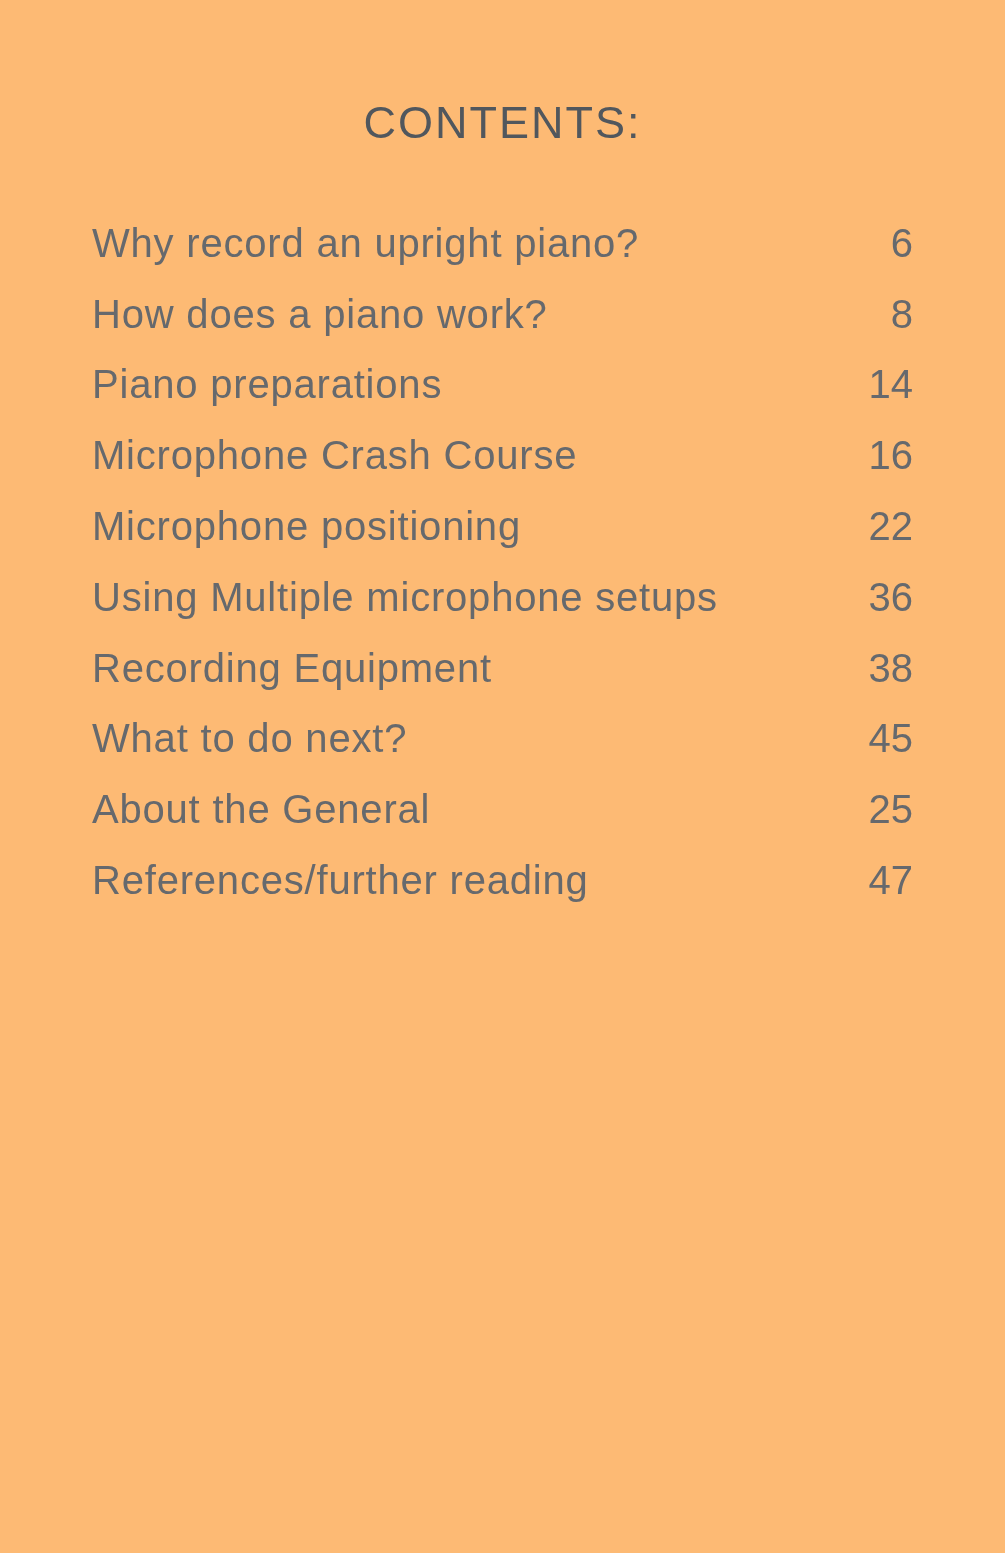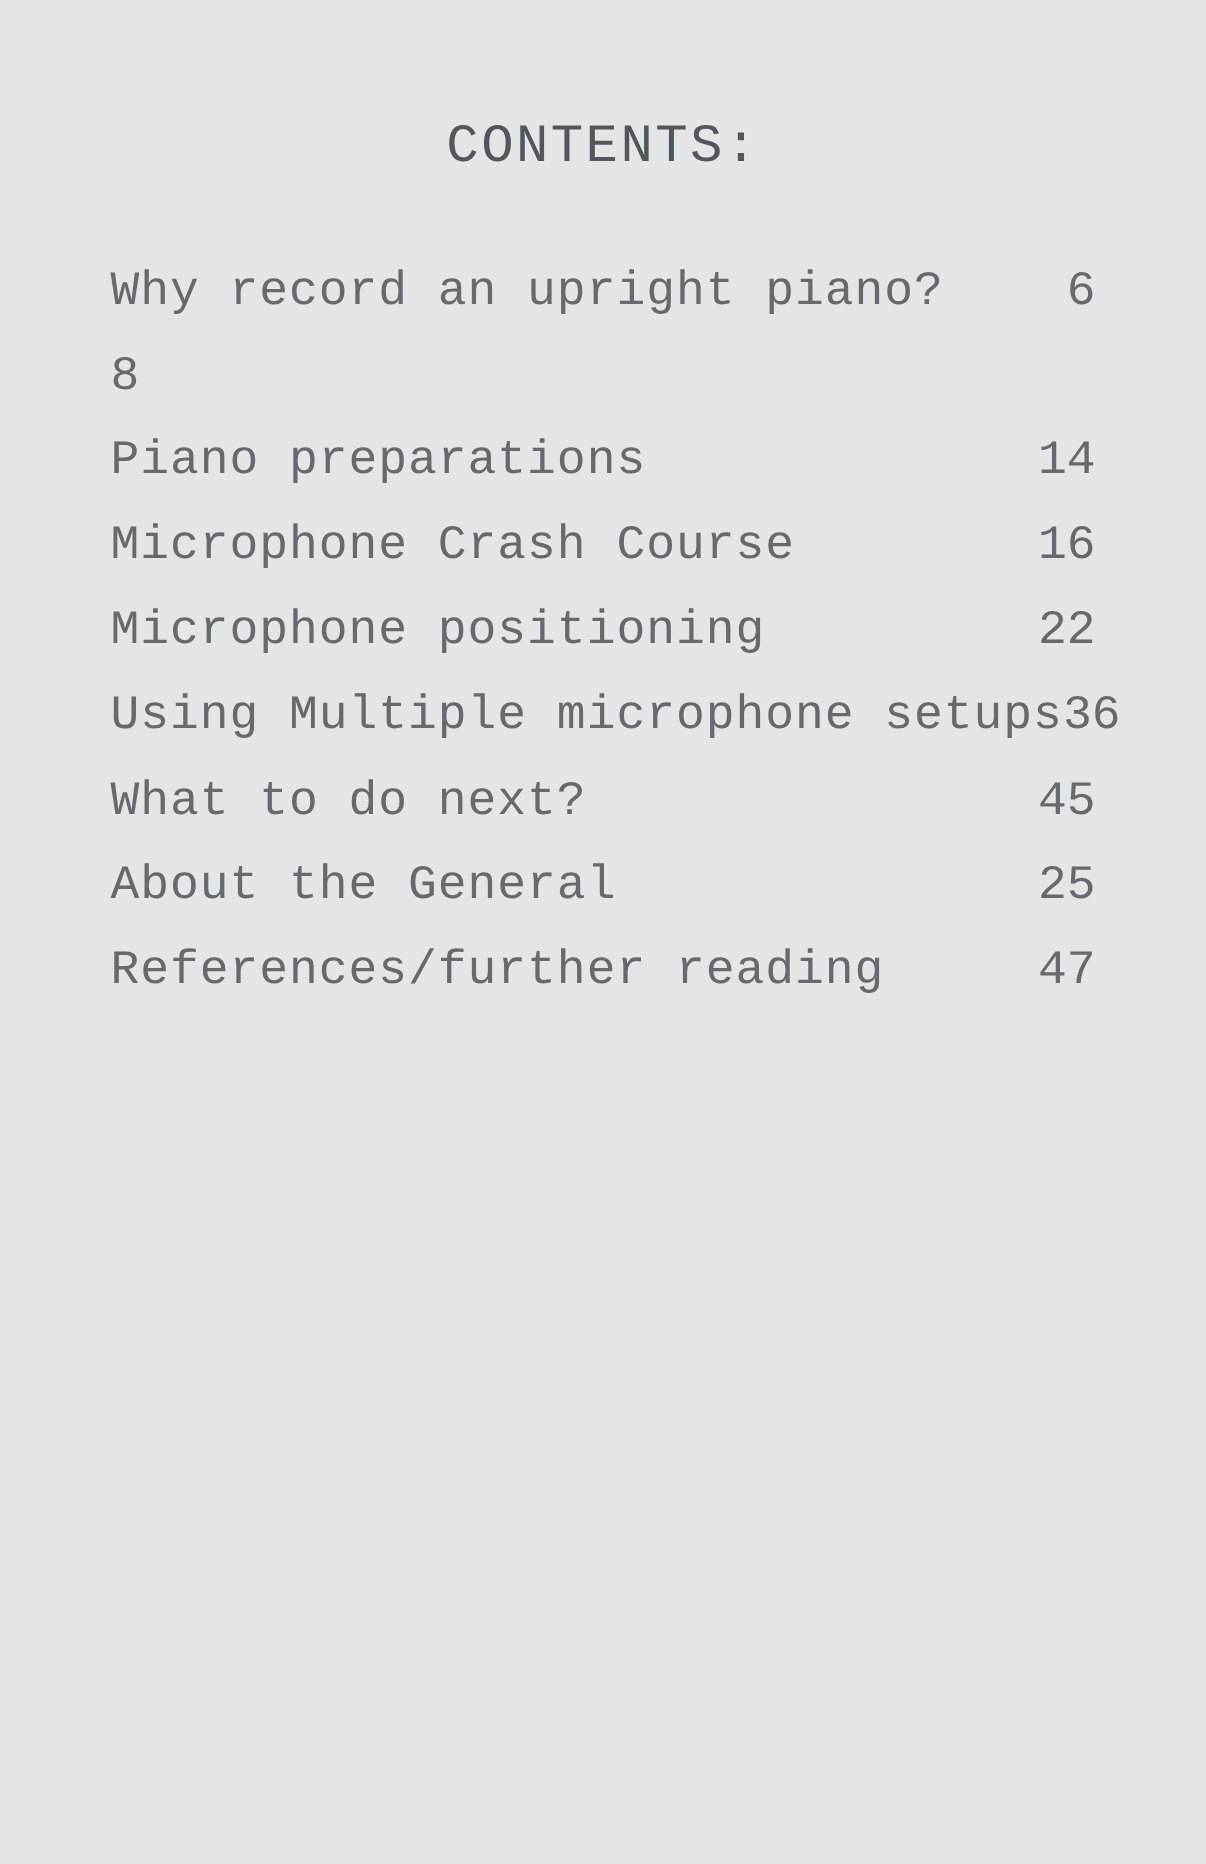--- a/index.html
+++ b/index.html
@@ -4,23 +4,23 @@
 <style>
   html, body {
     margin: 0;
     padding: 0;
     background: #ffffff;
   }
   .page {
     position: relative;
     width: 1005px;
     height: 1553px;
-    background: #e5e5e5;
+    background: #fdba74;
     overflow: hidden;
-    font-family: Liberation Mono, monospace;
+    font-family: Liberation Sans, sans-serif;
   }
   .toc-title {
     margin: 0;
     padding-top: 96px;
     text-align: center;
     font-size: 45px;
     font-weight: 400;
     letter-spacing: 2px;
     color: #51575d;
     line-height: 1.2;
@@ -57,20 +57,21 @@
 
   <div class="toc-list">
 
       <div class="toc-row">
         <span class="toc-label">Why record an upright piano?</span>
         <span class="toc-page-num">6</span>
       </div>
 
 
       <div class="toc-row">
+        <span class="toc-label">How does a piano work?</span>
         <span class="toc-page-num">8</span>
       </div>
 
 
       <div class="toc-row">
         <span class="toc-label">Piano preparations</span>
         <span class="toc-page-num">14</span>
       </div>
 
       <div class="toc-row">
@@ -82,20 +83,24 @@
         <span class="toc-label">Microphone positioning</span>
         <span class="toc-page-num">22</span>
       </div>
 
 
       <div class="toc-row">
         <span class="toc-label">Using Multiple microphone setups</span>
         <span class="toc-page-num">36</span>
       </div>
 
+      <div class="toc-row">
+        <span class="toc-label">Recording Equipment</span>
+        <span class="toc-page-num">38</span>
+      </div>
 
       <div class="toc-row">
         <span class="toc-label">What to do next?</span>
         <span class="toc-page-num">45</span>
       </div>
 
       <div class="toc-row">
         <span class="toc-label">About the General</span>
         <span class="toc-page-num">25</span>
       </div>

